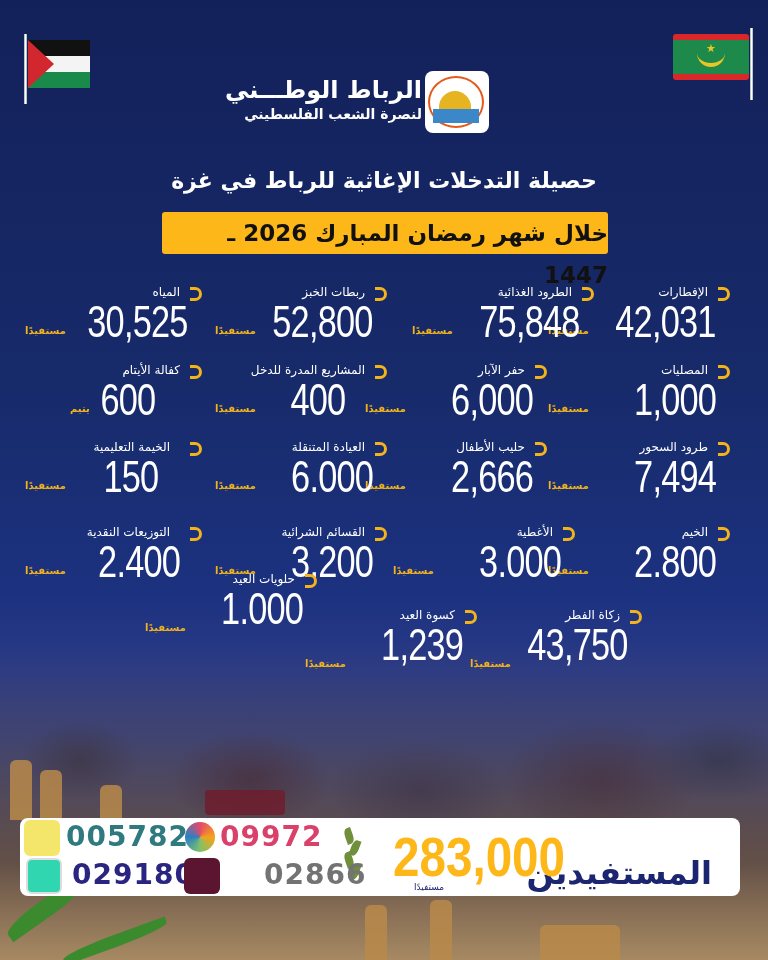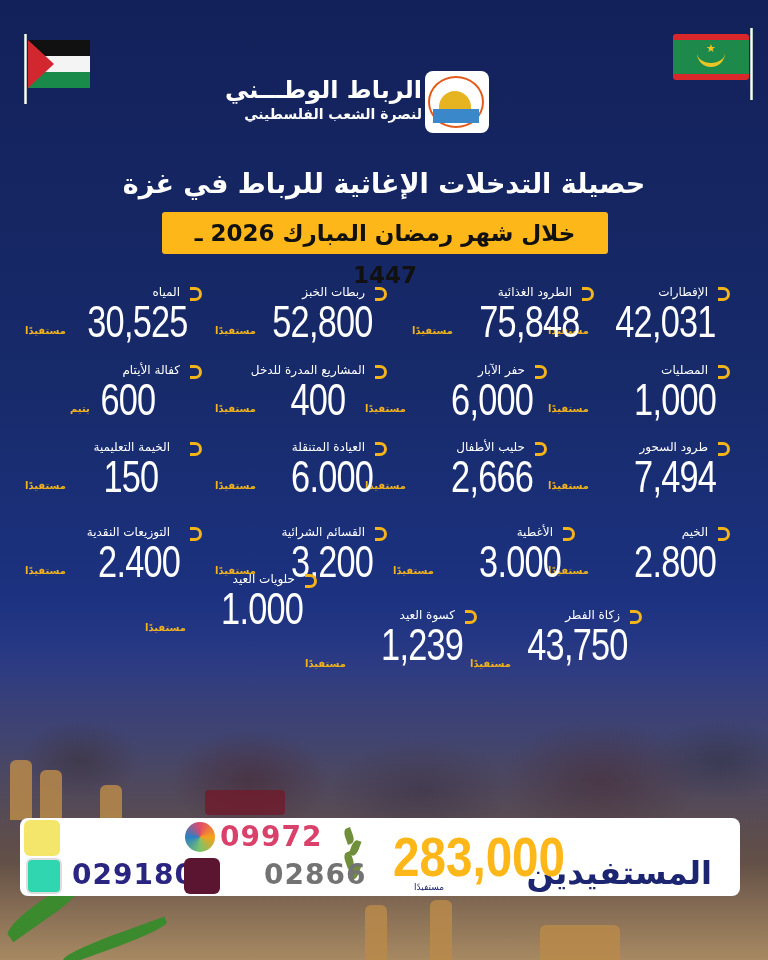--- a/index.html
+++ b/index.html
@@ -33,22 +33,22 @@
   .crescent { position: absolute; left: 24px; top: 9px; width: 28px; height: 18px; border-bottom: 4px solid #e9c624; border-radius: 0 0 20px 20px; }
   .star { position: absolute; left: 33px; top: 3px; color: #e9c624; font-size: 11px; line-height: 11px; }
 
   .logo-box { position: absolute; left: 425px; top: 71px; width: 64px; height: 62px; background: #fff; border-radius: 8px; overflow: hidden; }
   .logo-dome { position: absolute; left: 14px; top: 20px; width: 32px; height: 20px; background: #e6b420; border-radius: 16px 16px 0 0; }
   .logo-base { position: absolute; left: 8px; top: 38px; width: 46px; height: 14px; background: #3a87c9; }
   .logo-ring { position: absolute; left: 3px; top: 5px; width: 56px; height: 52px; border: 2px solid #e35a1b; border-radius: 50%; }
   .org-name { position: absolute; right: 346px; top: 76px; font-size: 24px; font-weight: bold; direction: rtl; white-space: nowrap; }
   .org-sub { position: absolute; right: 346px; top: 106px; font-size: 14px; font-weight: bold; direction: rtl; white-space: nowrap; }
 
-  .title { position: absolute; left: 0; width: 768px; top: 168px; text-align: center; font-size: 27px; font-weight: bold; direction: rtl; }
-  .banner { position: absolute; left: 162px; top: 212px; width: 446px; height: 42px; background: #fdb719; border-radius: 3px; color: #111; font-size: 23px; font-weight: bold; text-align: center; line-height: 42px; direction: rtl; }
+  .title { position: absolute; left: 0; width: 768px; top: 168px; text-align: center; font-size: 22px; font-weight: bold; direction: rtl; }
+  .banner { position: absolute; left: 162px; top: 212px; width: 446px; height: 42px; background: #fdb719; border-radius: 3px; color: #111; font-size: 23px; font-weight: bold; text-align: right; line-height: 42px; direction: rtl; }
 
   .stat { position: absolute; width: 190px; height: 80px; }
   .stat .label { position: absolute; right: 30px; top: 0; font-size: 12px; direction: rtl; white-space: nowrap; color: #fff; }
   .stat .arrow { position: absolute; right: 8px; top: 2px; width: 12px; height: 14px; border: 3px solid #f2b31b; border-left: none; border-radius: 0 8px 8px 0; }
   .stat .value { position: absolute; right: 22px; top: 12px; font-family: "Liberation Sans", sans-serif; font-size: 44px; transform: scaleX(0.78); transform-origin: right center; white-space: nowrap; letter-spacing: -1px; }
   .stat .unit { position: absolute; top: 40px; font-size: 10px; color: #f2b31b; direction: rtl; white-space: nowrap; font-weight: bold; }
 
   .total-box { position: absolute; left: 20px; top: 818px; width: 720px; height: 78px; background: #fff; border-radius: 8px; }
   .tot-label1 { position: absolute; right: 28px; top: 2px; font-size: 30px; font-weight: bold; color: #1b2570; direction: rtl; }
   .tot-label2 { position: absolute; right: 28px; top: 36px; font-size: 32px; font-weight: bold; color: #1b2570; direction: rtl; }
@@ -222,20 +222,21 @@
   <div class="tot-value">283,000</div>
   <div class="tot-unit">مستفيدًا</div>
   <div class="olive">
     <span style="left:0;top:4px;transform:rotate(-20deg);"></span>
     <span style="left:6px;top:16px;transform:rotate(20deg);"></span>
     <span style="left:0;top:28px;transform:rotate(-20deg);"></span>
     <span style="left:6px;top:40px;transform:rotate(20deg);"></span>
   </div>
 
   <div class="acct-icon" style="left:4px;top:2px;background:#f4e66a;"></div>
+  <div class="acct" style="left:46px;top:2px;color:#2f7a7e;">005782</div>
   <div class="acct-icon" style="left:165px;top:4px;background:conic-gradient(#e34a6b,#f6a21b,#7cc36a,#2a7fc3,#e34a6b);border-radius:50%;width:30px;height:30px;"></div>
   <div class="acct" style="left:200px;top:2px;color:#d9416a;">09972</div>
 
   <div class="acct-icon" style="left:6px;top:40px;background:#2fd6b0;border:2px solid #ddd;"></div>
   <div class="acct" style="left:52px;top:40px;color:#2a2580;">029180</div>
   <div class="acct-icon" style="left:164px;top:40px;background:#5b1530;"></div>
   <div class="acct" style="left:200px;top:40px;color:#737373;margin-left:44px;">02866</div>
 </div>
 
 </body></html>

